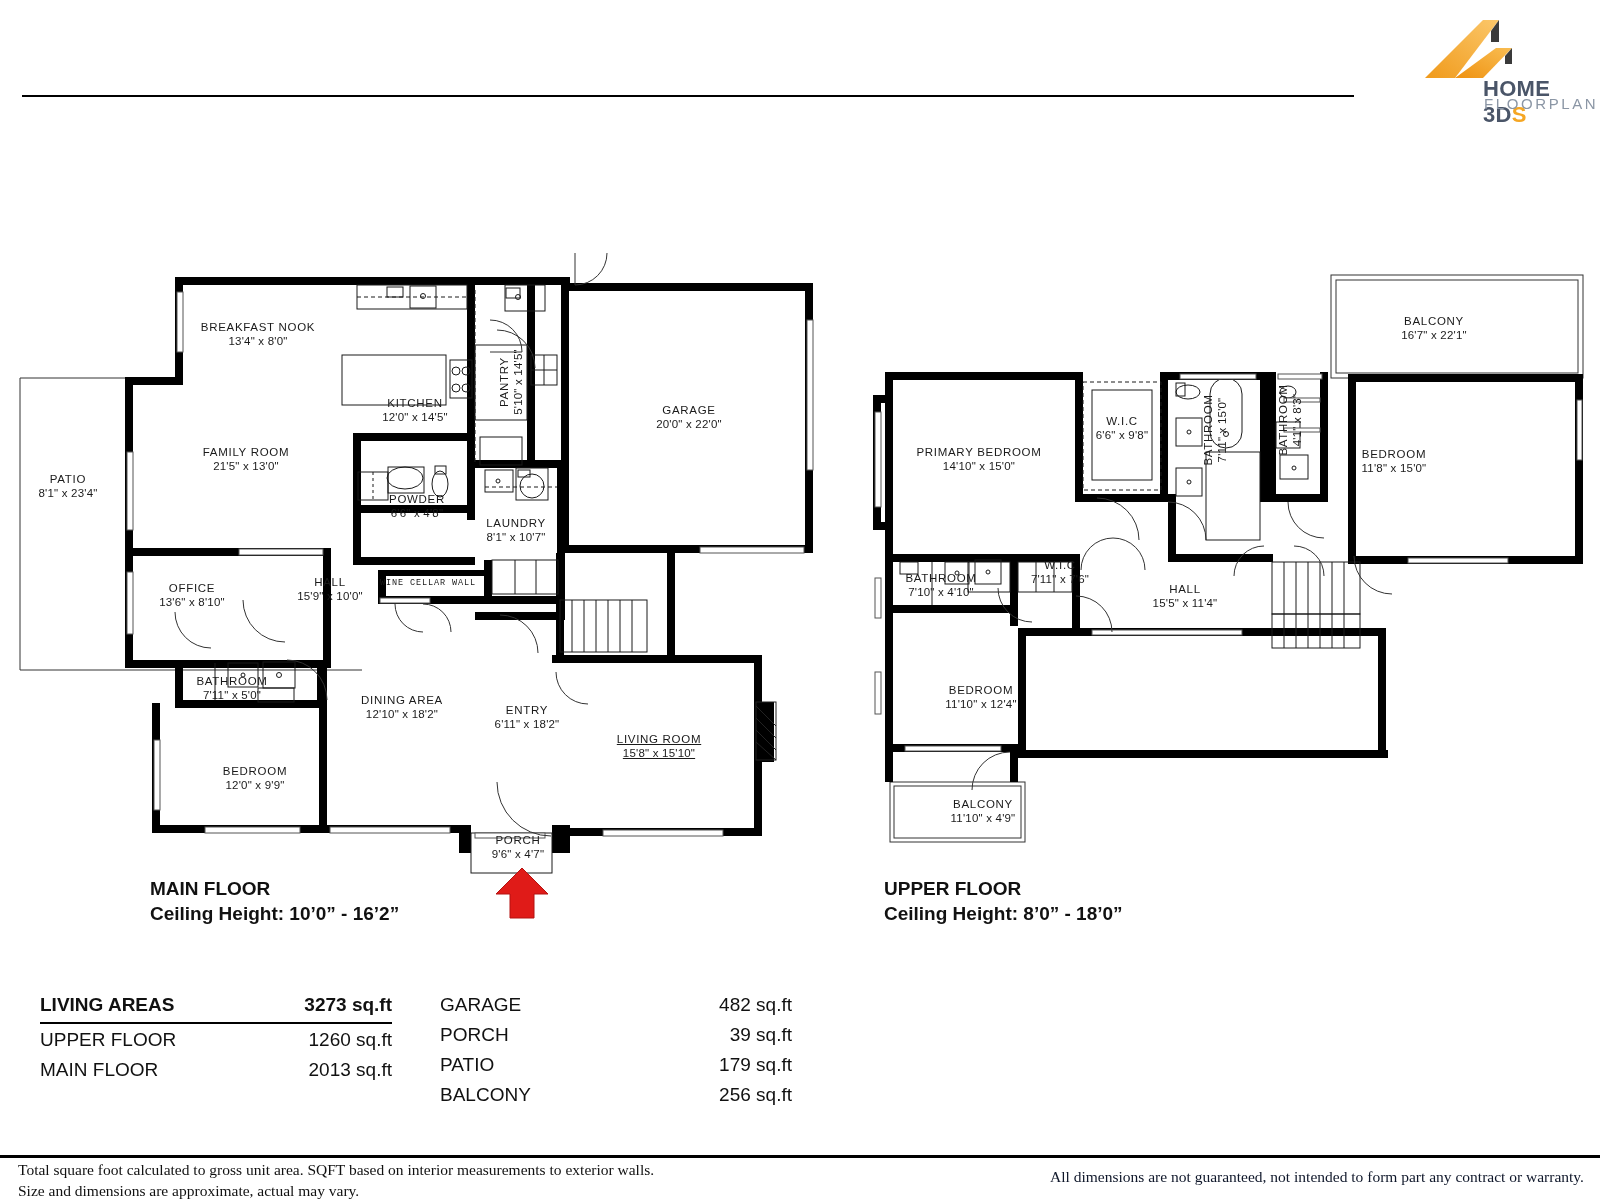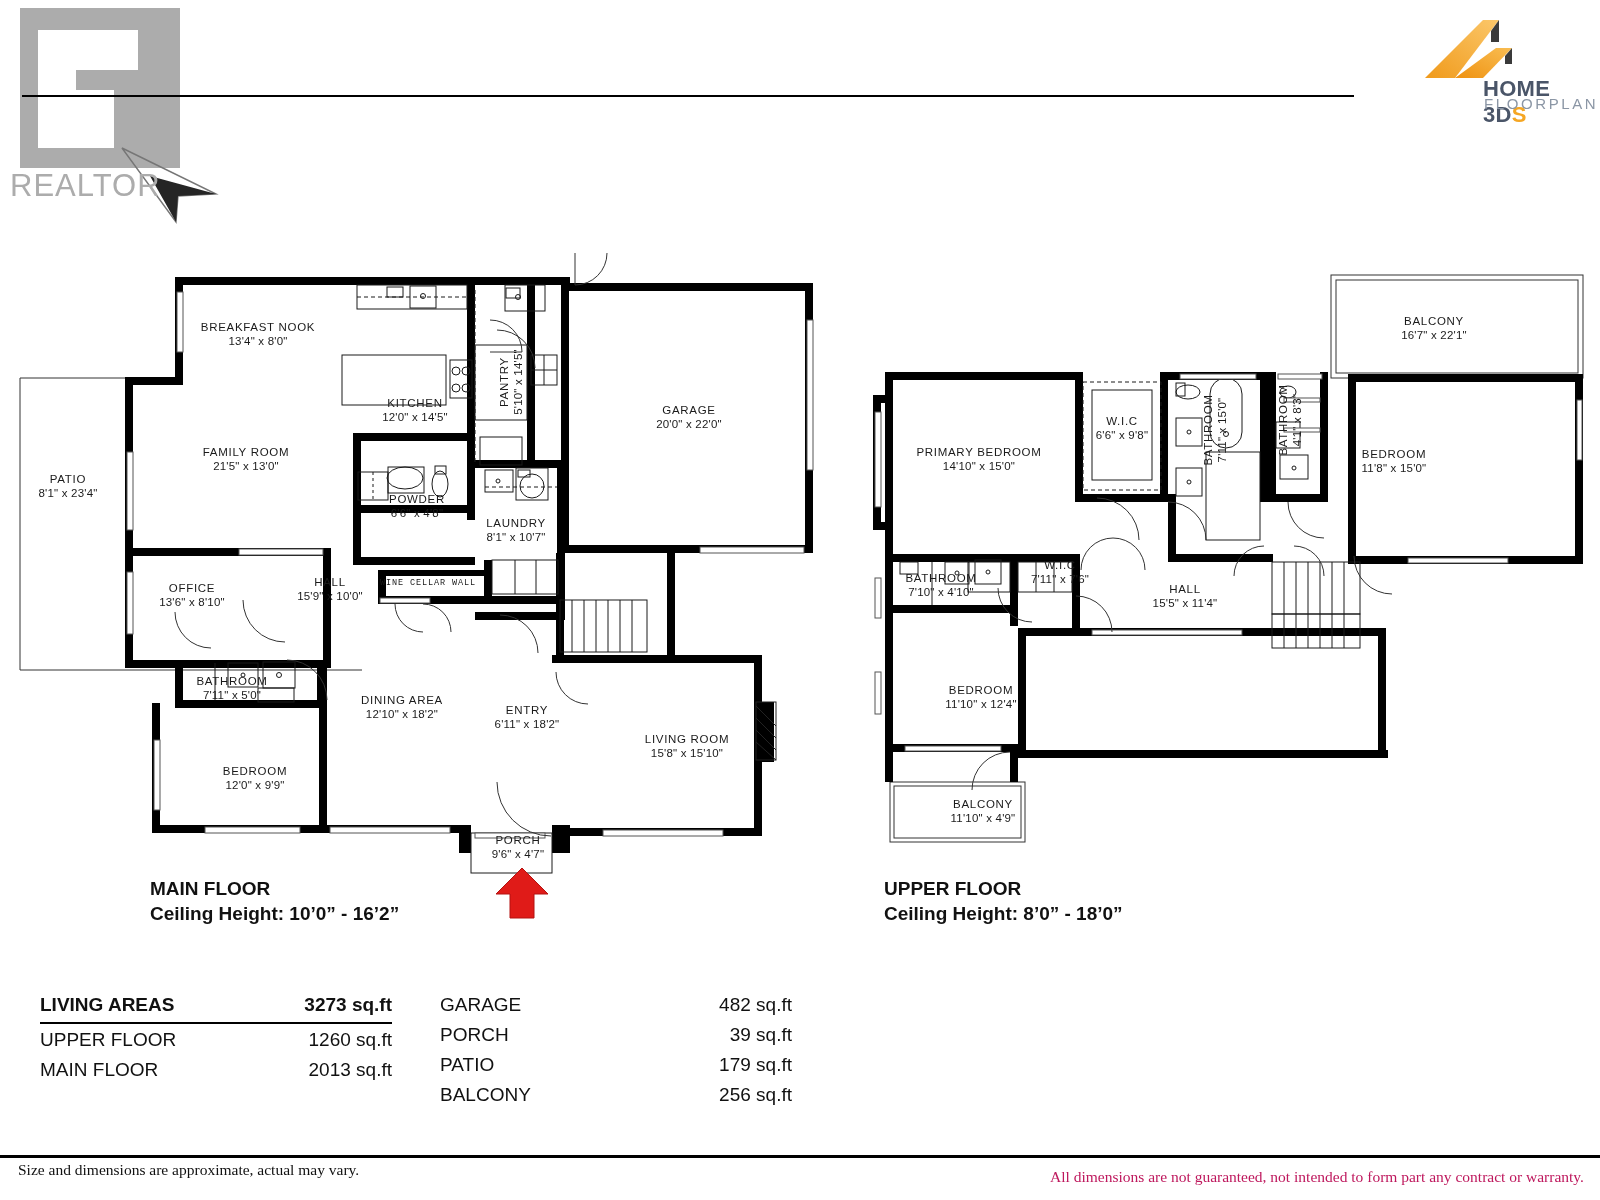--- a/index.html
+++ b/index.html
@@ -54,38 +54,27 @@
   .arow.head{font-weight:bold;font-size:19px;border-bottom:2px solid #000;
              padding-bottom:2px;margin-bottom:1px;}
   .arow .lbl{padding-right:16px;}
   .arow .val{text-align:right;}
 
   
   #foot-rule{position:absolute;left:0;top:1155px;width:1600px;height:3px;background:#000;}
   #foot-l{position:absolute;left:18px;top:1159px;font-family:"Liberation Serif",serif;
           font-size:15.5px;line-height:21px;color:#111;}
   #foot-r{position:absolute;right:16px;top:1168px;font-family:"Liberation Serif",serif;
-          font-size:15.5px;color:#be185d;text-align:right;}
+          font-size:15.5px;color:#0f172a;text-align:right;}
 </style>
 </head>
 <body>
 
 <div id="header">
 
-  <div id="realtor">
-    <div id="rt-sq"></div>
-    <div id="rt-r1"></div>
-    <div id="rt-r2"></div>
-    <div id="rt-r3"></div>
-    <svg id="rt-arrow" viewBox="0 0 100 78">
-      <polygon points="2,2 96,48 58,50 56,76" fill="none" stroke="#6f6f6f" stroke-width="1.4"></polygon>
-      <polygon points="30,30 96,48 58,50 56,76" fill="#1a1a1a"></polygon>
-    </svg>
-    <div id="rt-text">REALTOR</div>
-  </div>
 
   <div id="title-rule"></div>
 
   <div id="logo">
     <svg width="190" height="96" viewBox="0 0 190 96">
       <defs>
         <linearGradient id="og1" x1="0" y1="1" x2="1" y2="0">
           <stop offset="0" stop-color="#f09a1b"></stop>
             <stop offset="1" stop-color="#fbc76a"></stop>
         </linearGradient>
@@ -457,21 +446,21 @@
       <span class="dm">7'11" x 5'0"</span>
     </div>
     <div class="rlabel" style="left: 402px; top: 707px;">
       <span class="nm">DINING AREA</span>
       <span class="dm">12'10" x 18'2"</span>
     </div>
     <div class="rlabel" style="left: 527px; top: 717px;">
       <span class="nm">ENTRY</span>
       <span class="dm">6'11" x 18'2"</span>
     </div>
-    <div class="rlabel" style="left: 687px; top: 746px;">
+    <div class="rlabel" style="left: 659px; top: 746px; text-decoration: underline;">
       <span class="nm">LIVING ROOM</span>
       <span class="dm">15'8" x 15'10"</span>
     </div>
     <div class="rlabel" style="left: 255px; top: 778px;">
       <span class="nm">BEDROOM</span>
       <span class="dm">12'0" x 9'9"</span>
     </div>
     <div class="rlabel" style="left: 518px; top: 847px;">
       <span class="nm">PORCH</span>
       <span class="dm">9'6" x 4'7"</span>
@@ -567,15 +556,16 @@
     <span class="val">179 sq.ft</span>
   </div>
   <div class="arow">
     <span class="lbl">BALCONY</span>
     <span class="val">256 sq.ft</span>
   </div>
 </div>
 
 <div id="foot-rule"></div>
 <div id="foot-l">
+  <div>Total square foot calculated to gross unit area. SQFT based on interior measurements to exterior walls.</div>
   <div>Size and dimensions are approximate, actual may vary.</div>
 </div>
 <div id="foot-r">All dimensions are not guaranteed, not intended to form part any contract or warranty.</div>
 
 </body></html>

